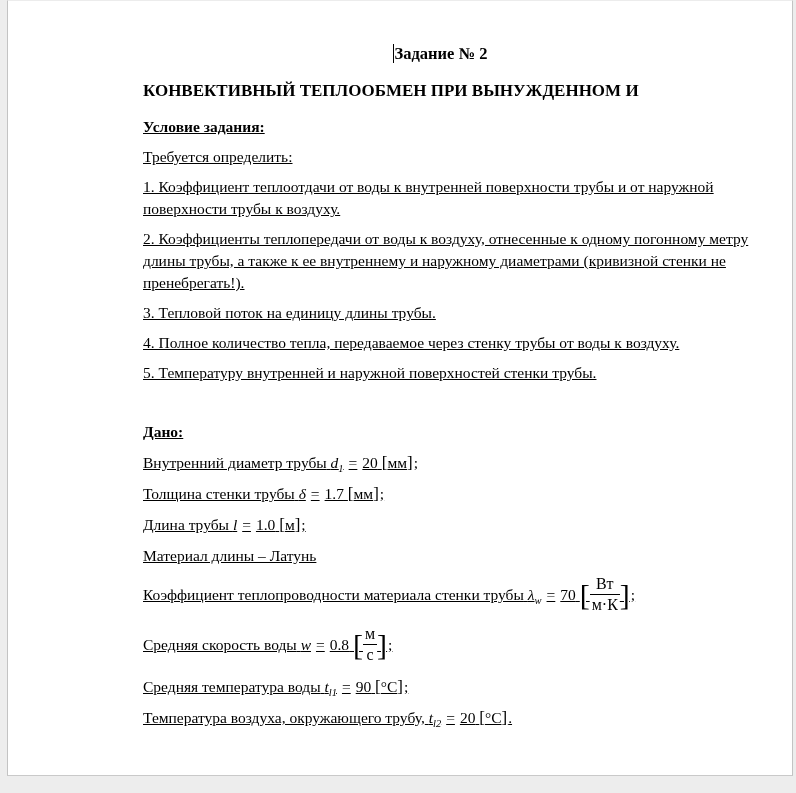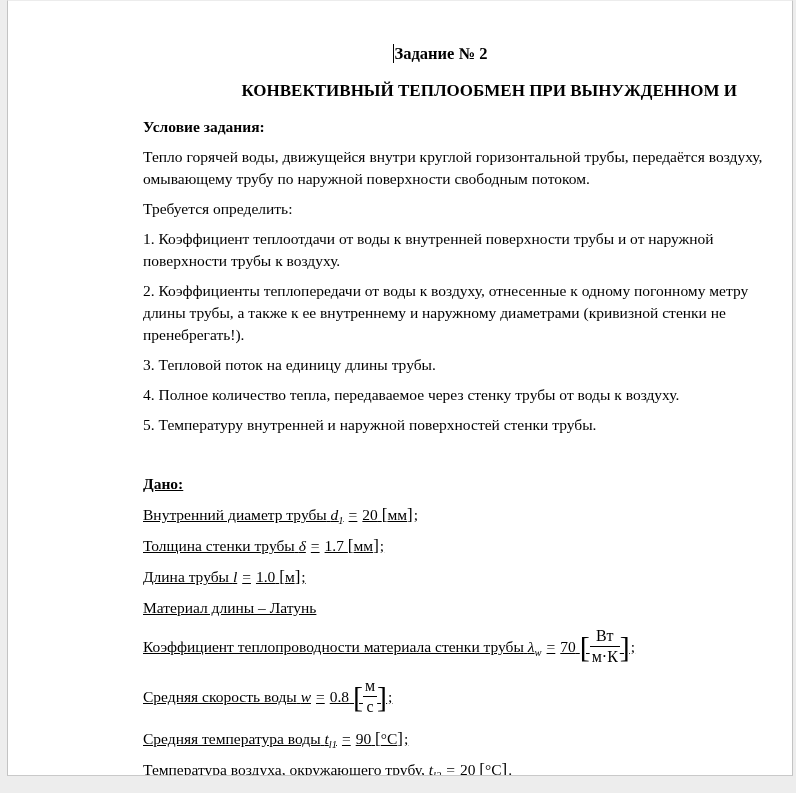--- a/index.html
+++ b/index.html
@@ -46,29 +46,30 @@
   }
   .caret {
     display: inline-block;
     width: 1px;
     height: 19px;
     background: #000;
     vertical-align: -4px;
     margin-right: 1px;
   }
   .doc-heading {
-    text-align: right;
+    text-align: left;
     padding-right: 42px;
     font-weight: bold;
     font-size: 17px;
     line-height: 27px;
     margin: 0 0 12px 0;
   }
   p.body {
     margin: 8px 0;
+    text-decoration: underline;
   }
   .bold {
     font-weight: bold;
   }
   .section-gap {
     height: 20px;
   }
   .given p.formula {
     margin: 9px 0;
     text-decoration: underline;
@@ -130,21 +131,20 @@
   <div class="content">
 
     <div class="doc-title"><span class="caret"></span><span>Задание № 2</span></div>
 
     <div class="doc-heading">
       <span>КОНВЕКТИВНЫЙ ТЕПЛООБМЕН ПРИ ВЫНУЖДЕННОМ И</span><br>
     </div>
 
     <p class="body bold">Условие задания:</p>
 
-    <p class="body">Тепло горячей воды, движущейся внутри круглой горизонтальной трубы, передаётся воздуху, омывающему трубу по наружной поверхности свободным потоком.</p>
 
     <p class="body">Требуется определить:</p>
 
     <p class="body">1. Коэффициент теплоотдачи от воды к внутренней поверхности трубы и от наружной поверхности трубы к воздуху.</p>
     <p class="body">2. Коэффициенты теплопередачи от воды к воздуху, отнесенные к одному погонному метру длины трубы, а также к ее внутреннему и наружному диаметрами (кривизной стенки не пренебрегать!).</p>
     <p class="body">3. Тепловой поток на единицу длины трубы.</p>
     <p class="body">4. Полное количество тепла, передаваемое через стенку трубы от воды к воздуху.</p>
     <p class="body">5. Температуру внутренней и наружной поверхностей стенки трубы.</p>
 
     <div class="section-gap"></div>

